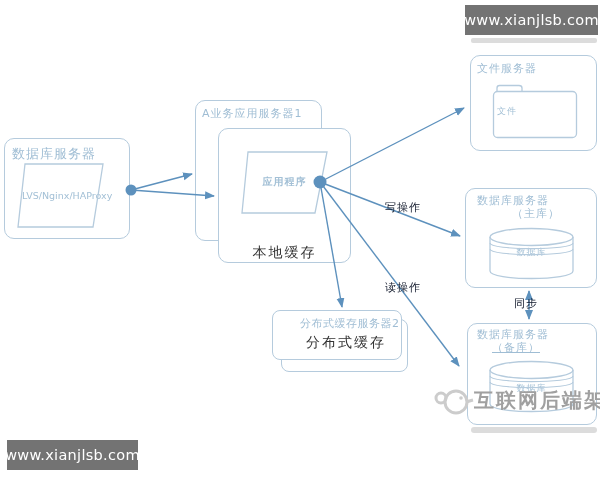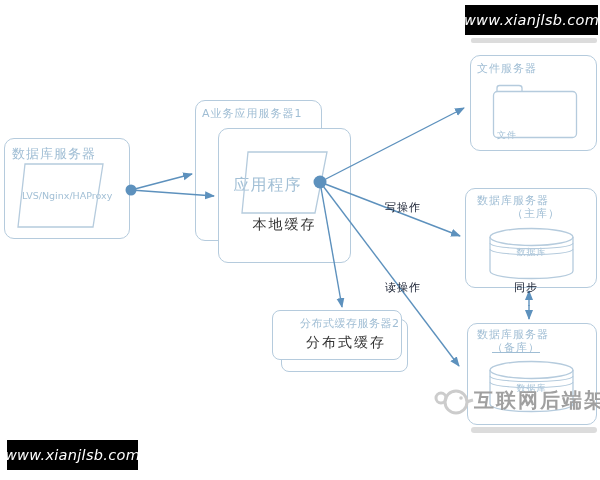--- a/index.html
+++ b/index.html
@@ -2,22 +2,22 @@
 <html><head>
 <meta charset="utf-8">
 <style>
   html,body{margin:0;padding:0;background:#fff;}
   #canvas{
     position:relative;width:600px;height:480px;background:#fff;overflow:hidden;
     font-family:"DejaVu Sans","Liberation Sans",sans-serif;
   }
   .abs{position:absolute;}
   .brand-box{
-    background:#000000;color:#fff;display:flex;align-items:center;justify-content:center;
-    font-size:14.5px;letter-spacing:0.3px;z-index:4;font-style:italic;
+    background:#737373;color:#fff;display:flex;align-items:center;justify-content:center;
+    font-size:14.5px;letter-spacing:0.3px;z-index:4;
   }
   .shadow-bar{background:#dcdcdc;z-index:1;}
   .node-box{
     border:1.5px solid #b5cbdd;border-radius:10px;box-sizing:border-box;
     background:transparent;z-index:2;
   }
   .node-box.filled{background:#fff;}
   .node-title{
     color:#9fbdd4;font-size:11px;letter-spacing:1px;white-space:nowrap;z-index:3;
   }
@@ -45,46 +45,46 @@
   </div>
 
   <div class="abs node-box" style="left:4px;top:138px;width:126px;height:101px;"></div>
   <div class="abs node-title" style="left:12px;top:145px;font-size:13px;">数据库服务器</div>
   <div class="abs small-label" style="left:22px;top:190px;font-size:9.5px;letter-spacing:0;">LVS/Nginx/HAProxy</div>
 
   <div class="abs node-box" style="left:195px;top:100px;width:127px;height:141px;"></div>
   <div class="abs node-title" style="left:202px;top:106px;">A业务应用服务器1</div>
 
   <div class="abs node-box filled" style="left:218px;top:128px;width:133px;height:135px;"></div>
-  <div class="abs small-label centered" style="left:225px;top:175px;width:85px;font-size:16px;">应用程序</div>
-  <div class="abs dark-label centered" style="left:218px;top:216px;width:133px;">本地缓存</div>
+  <div class="abs small-label centered" style="left:242px;top:175px;width:85px;font-size:10px;font-weight:bold;">应用程序</div>
+  <div class="abs dark-label centered" style="left:218px;top:244px;width:133px;">本地缓存</div>
 
   <div class="abs node-box" style="left:470px;top:55px;width:127px;height:96px;"></div>
   <div class="abs node-title" style="left:477px;top:61px;">文件服务器</div>
-  <div class="abs small-label" style="left:497px;top:105px;font-size:9px;margin-top:24px;">文件</div>
+  <div class="abs small-label" style="left:497px;top:105px;font-size:9px;">文件</div>
 
   <div class="abs node-box" style="left:465px;top:188px;width:132px;height:100px;"></div>
   <div class="abs node-title" style="left:477px;top:193px;">数据库服务器</div>
   <div class="abs node-title" style="left:512px;top:206px;">（主库）</div>
   <div class="abs small-label centered" style="left:490px;top:246px;width:83px;font-size:9px;">数据库</div>
 
   <div class="abs node-box" style="left:467px;top:323px;width:130px;height:102px;"></div>
   <div class="abs node-title" style="left:477px;top:327px;">数据库服务器</div>
   <div class="abs node-title" style="left:492px;top:340px;text-decoration:underline;">（备库）</div>
   <div class="abs small-label centered" style="left:490px;top:382px;width:83px;font-size:9px;">数据库</div>
   <div class="abs shadow-bar" style="left:471px;top:427px;width:126px;height:6px;border-radius:3px;"></div>
 
   <div class="abs node-box" style="left:281px;top:319px;width:127px;height:53px;border-radius:8px;"></div>
   <div class="abs node-box filled" style="left:272px;top:310px;width:130px;height:50px;border-radius:8px;"></div>
   <div class="abs node-title" style="left:281px;top:316px;letter-spacing:0.5px;margin-left:19px;">分布式缓存服务器2</div>
   <div class="abs dark-label centered" style="left:272px;top:334px;width:148px;">分布式缓存</div>
 
   <div class="abs edge-label" style="left:385px;top:200px;">写操作</div>
   <div class="abs edge-label" style="left:385px;top:280px;">读操作</div>
-  <div class="abs edge-label" style="left:514px;top:280px;">同步</div>
+  <div class="abs edge-label" style="left:514px;top:296px;">同步</div>
 
   <svg id="diagram-svg" width="600" height="480" viewBox="0 0 600 480">
     <defs>
       <marker id="arr" markerWidth="11" markerHeight="9" refX="9" refY="4" orient="auto" markerUnits="userSpaceOnUse">
         <path d="M0,0 L10,4 L0,8 Z" fill="#5d91bd"></path>
       </marker>
     </defs>
 
     <polygon points="25,164 103,164 93,227 18,227" fill="none" stroke="#b5cbdd" stroke-width="1.3"></polygon>
     <polygon points="248,152 327,152 315,213 242,213" fill="none" stroke="#b5cbdd" stroke-width="1.3"></polygon>

